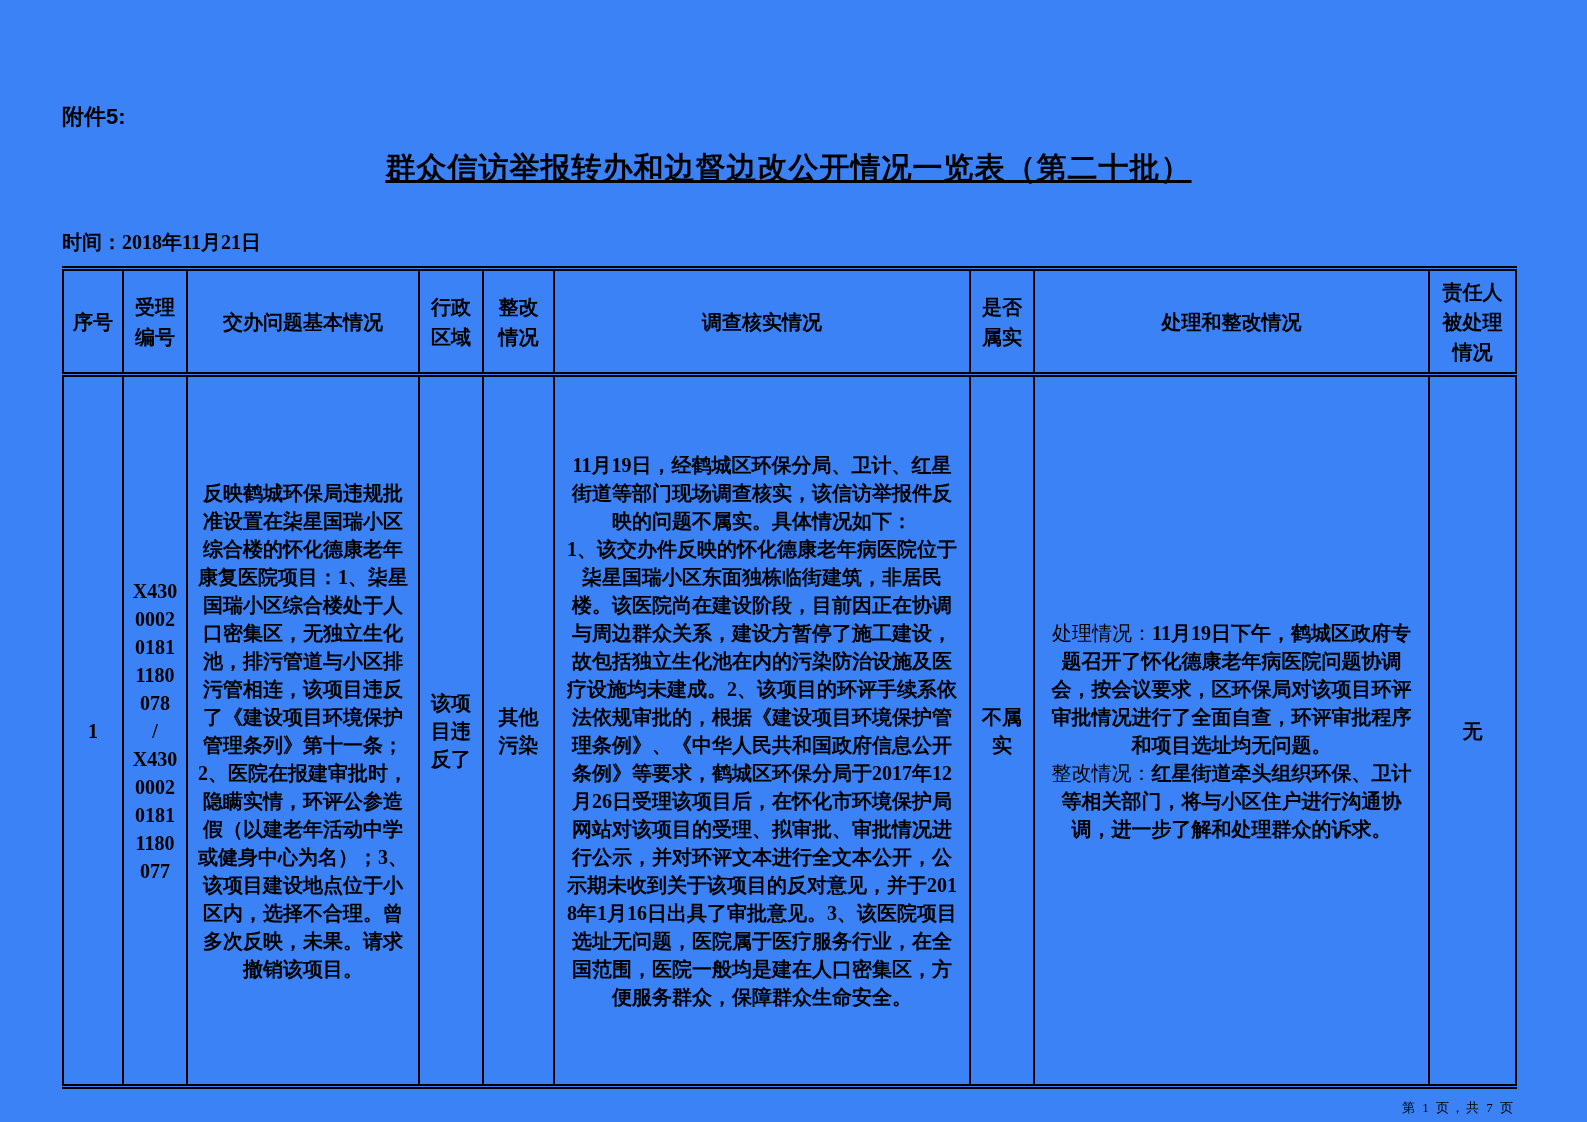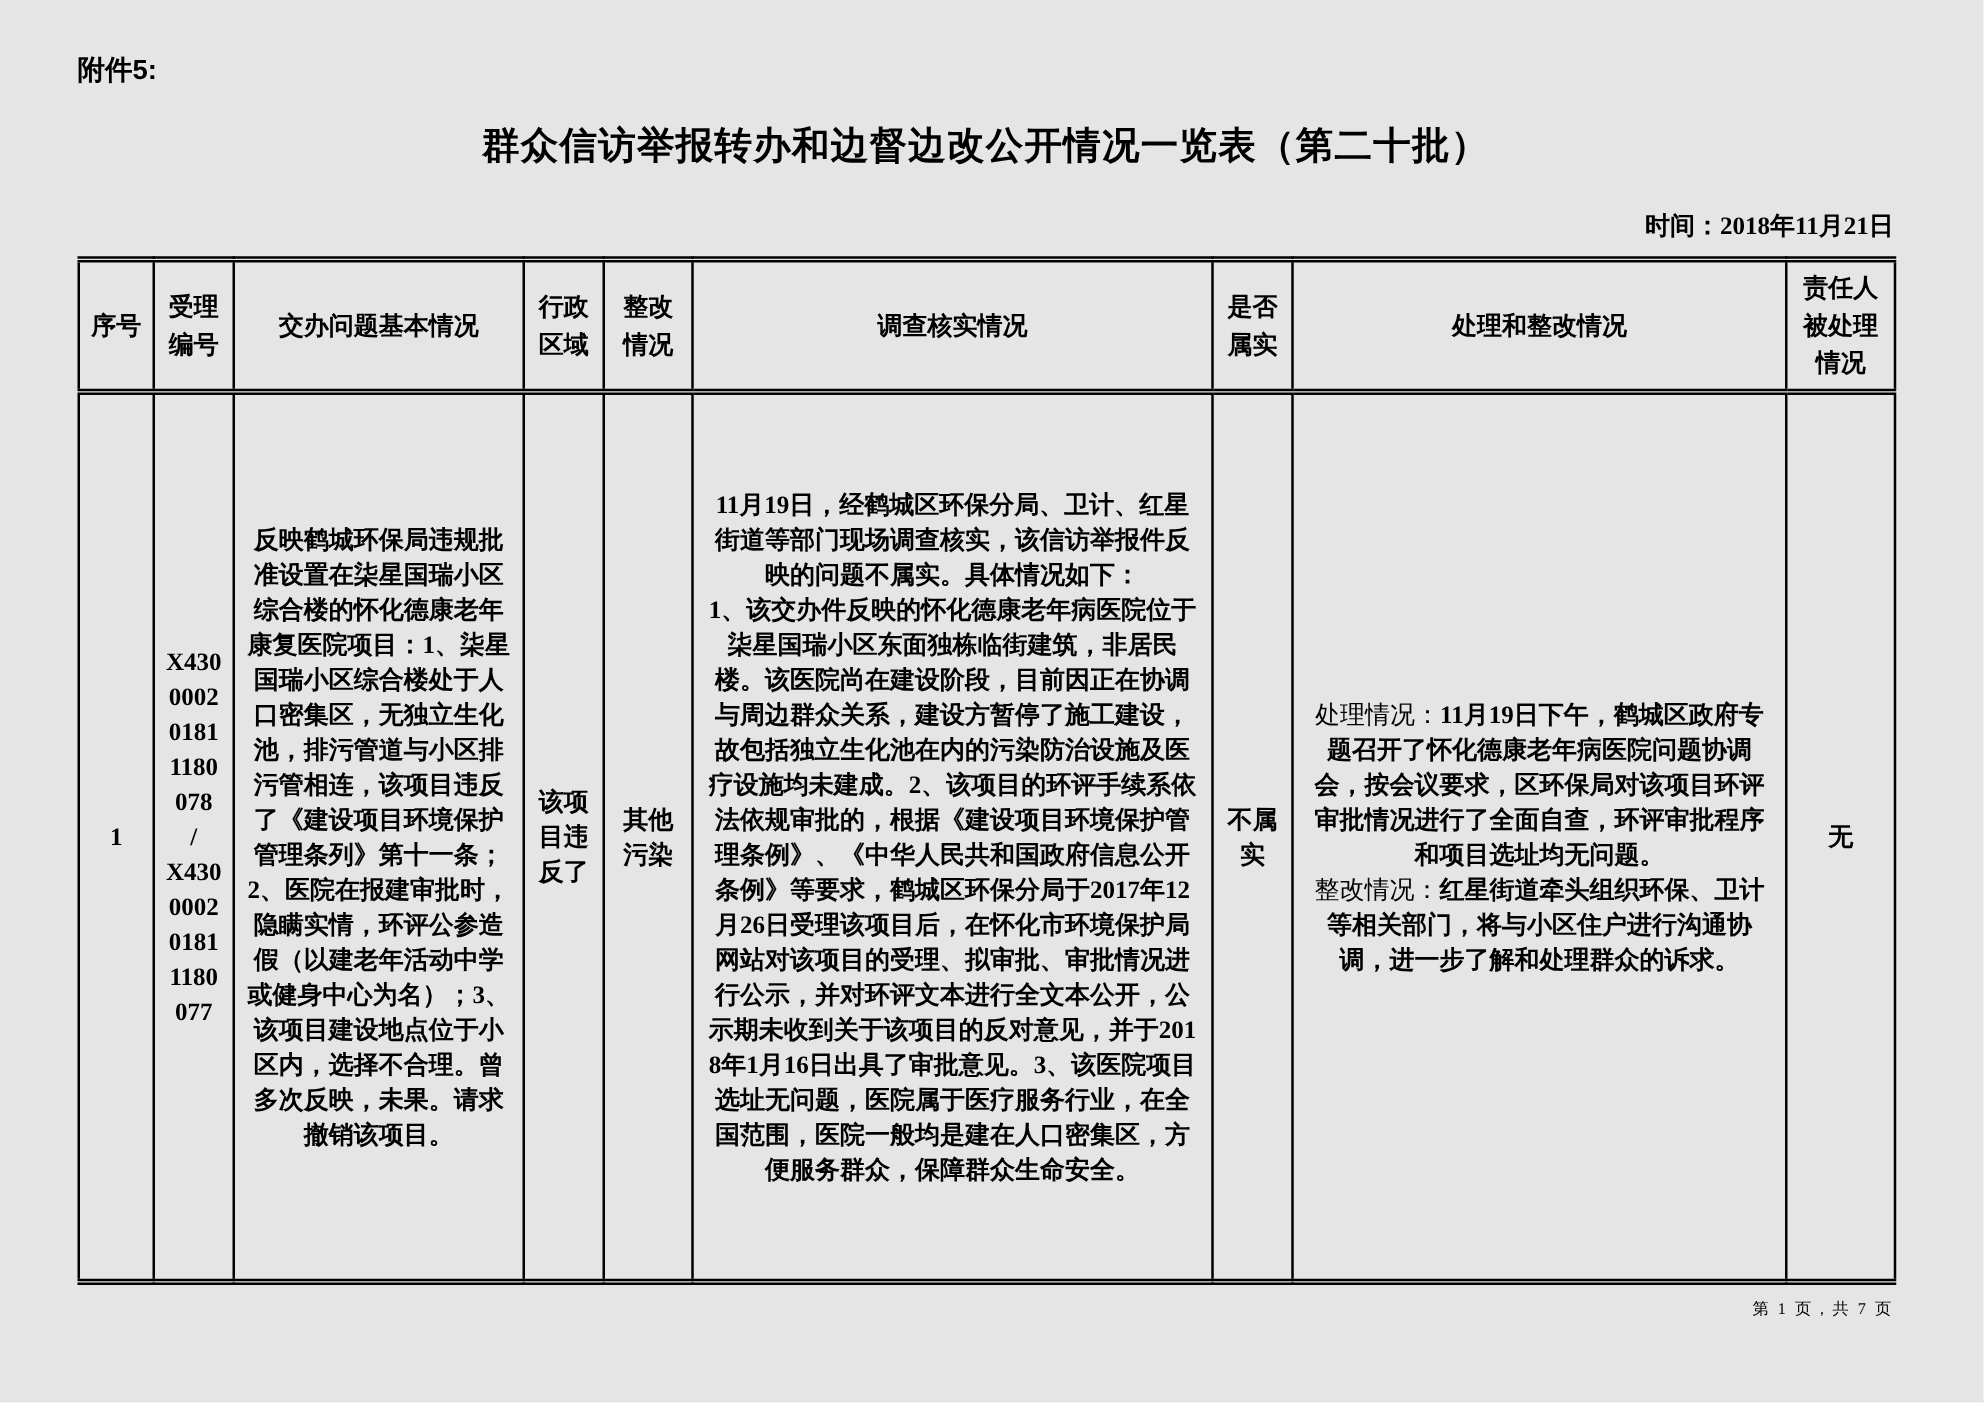--- a/index.html
+++ b/index.html
@@ -4,44 +4,44 @@
 <style>
   html, body {
     margin: 0;
     padding: 0;
     background: #ffffff;
   }
   .page {
     position: relative;
     width: 1587px;
     height: 1122px;
-    background: #e5e5e5;
+    background: #3b82f6;
     box-sizing: border-box;
-    padding: 43px 72px 0 62px;
+    padding: 104px 72px 0 62px;
     color: #000;
     overflow: hidden;
   }
   .attachment {
     font-family: "Liberation Sans", "DejaVu Sans", sans-serif;
     font-weight: bold;
     font-size: 22px;
     line-height: 26px;
   }
   .title {
-    margin: 30px 0 0 0;
+    margin: 20px 0 0 0;
     text-align: center;
     font-family: "Liberation Sans", "DejaVu Sans", sans-serif;
     font-weight: bold;
     font-size: 30px;
     line-height: 36px;
     letter-spacing: 1px;
+    text-decoration: underline;
   }
   .date-line {
-    margin-top: 34px;
-    text-align: right;
+    margin-top: 44px;
     font-family: "Liberation Serif", "DejaVu Serif", serif;
     font-weight: bold;
     font-size: 20px;
     line-height: 24px;
   }
   table.disclosure {
     margin-top: 12px;
     width: 1453px;
     table-layout: fixed;
     border-collapse: collapse;

